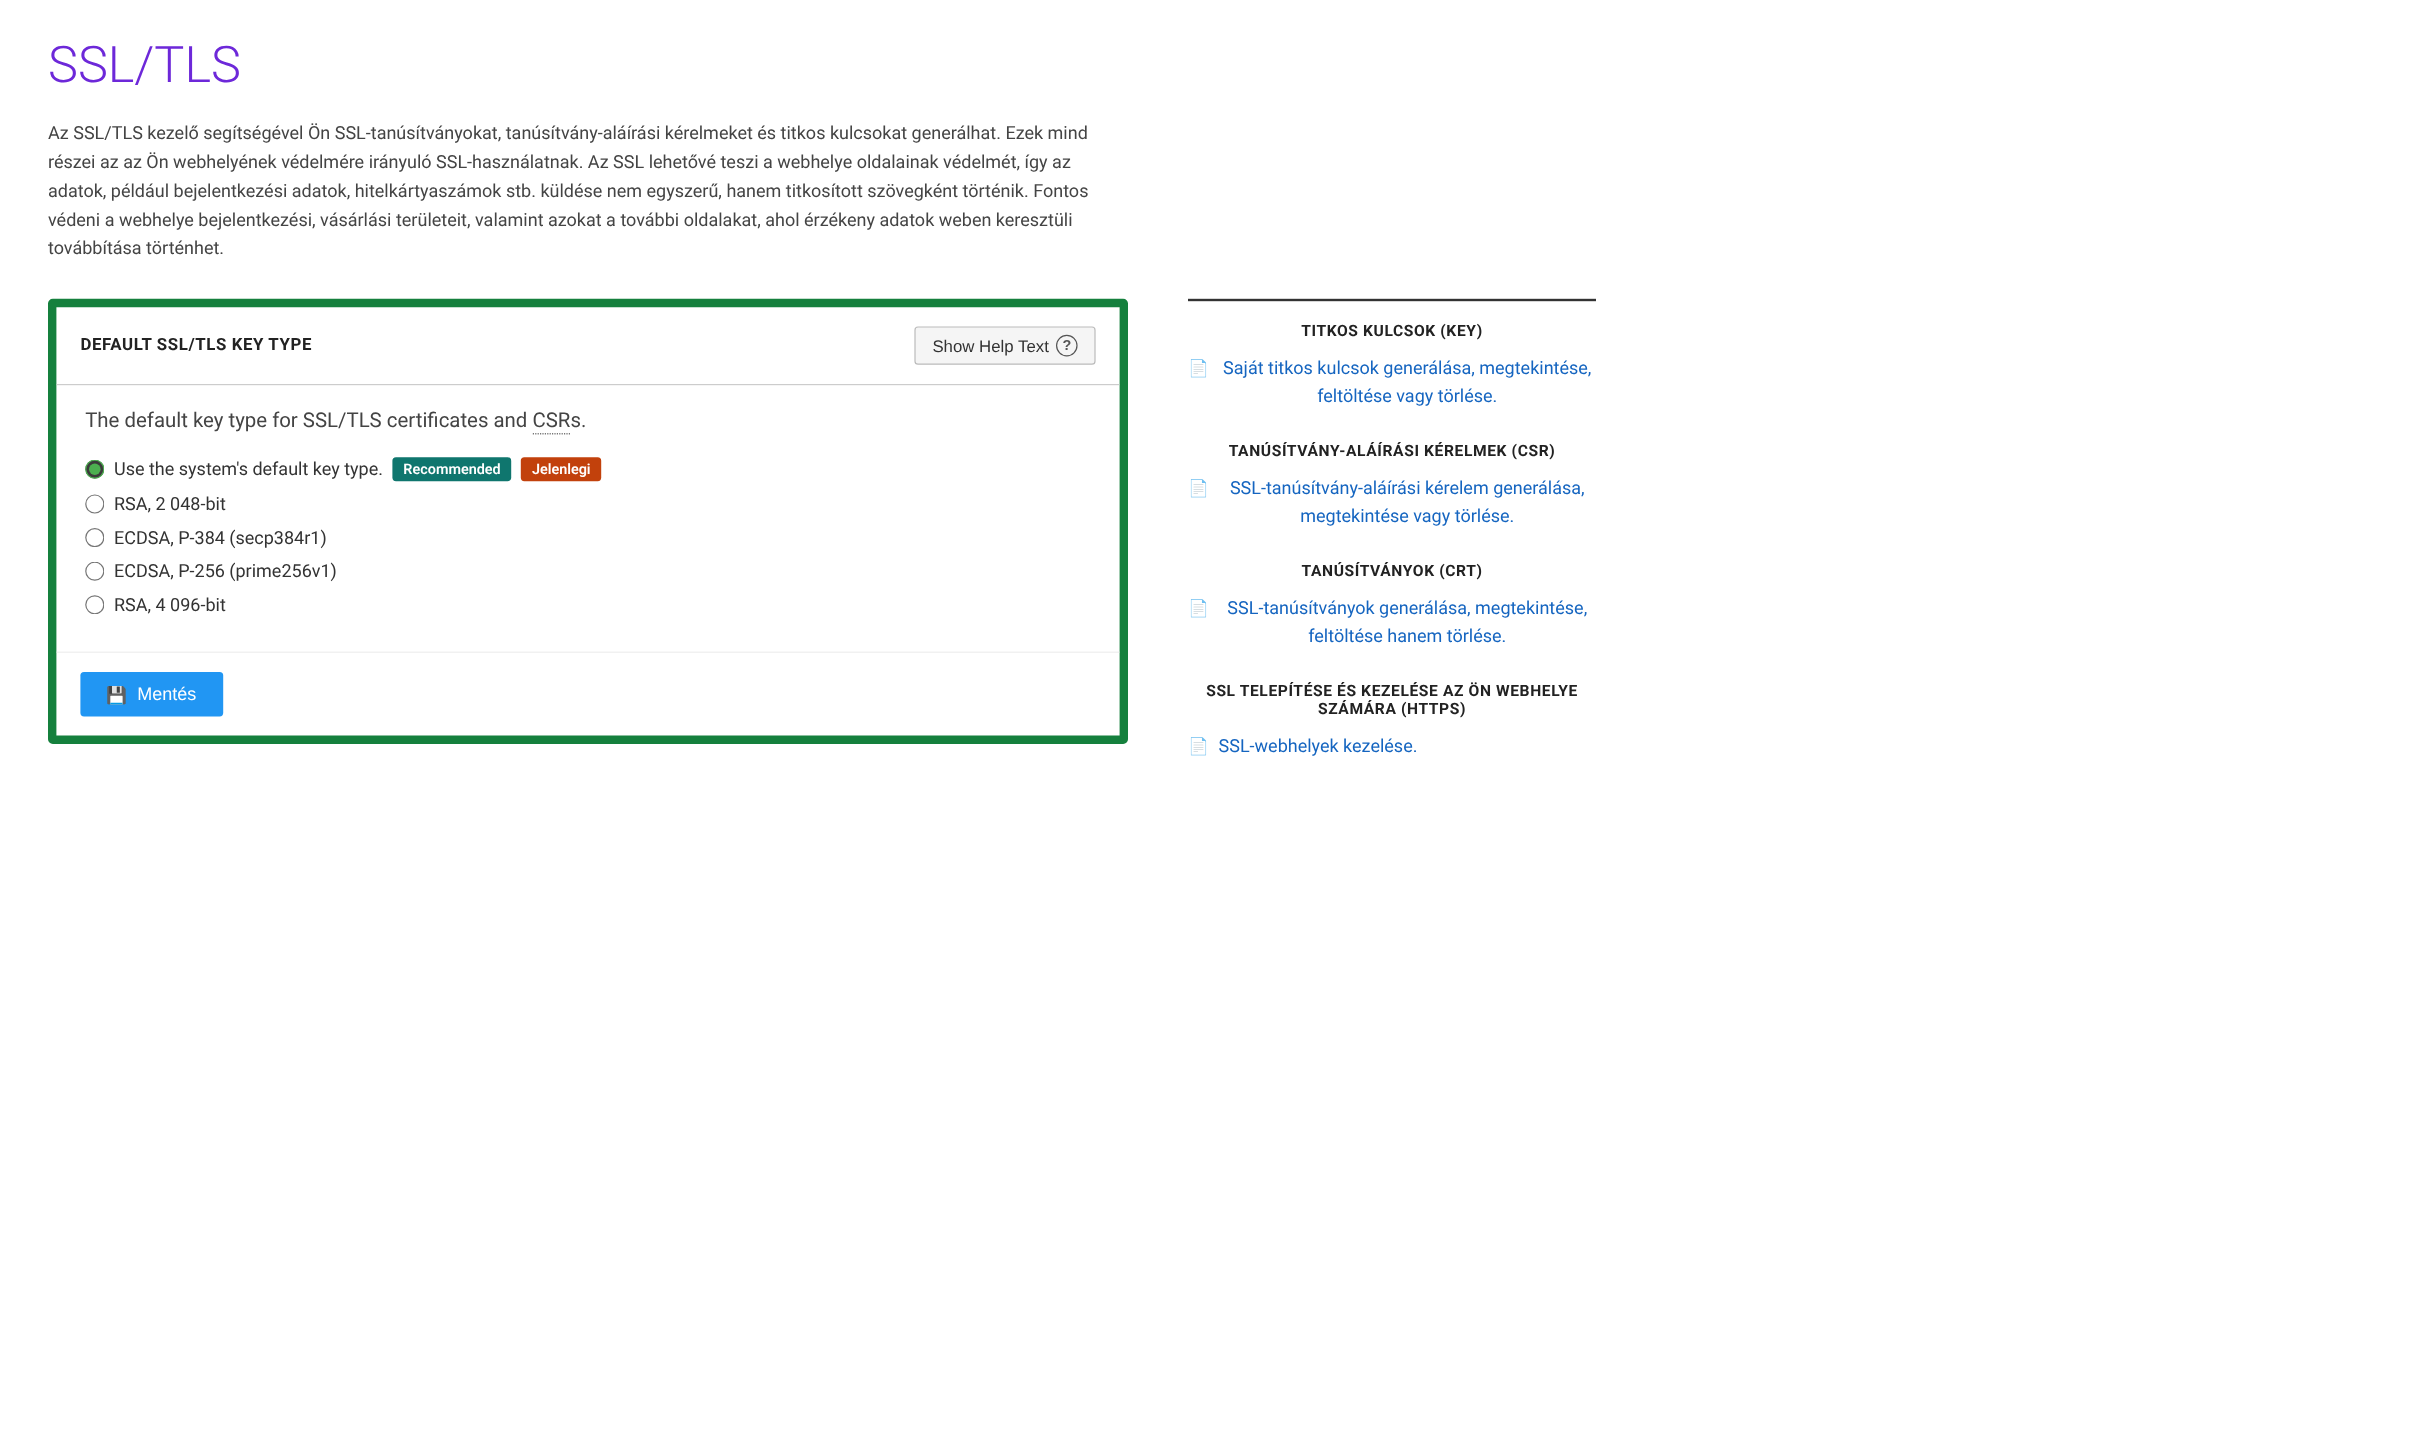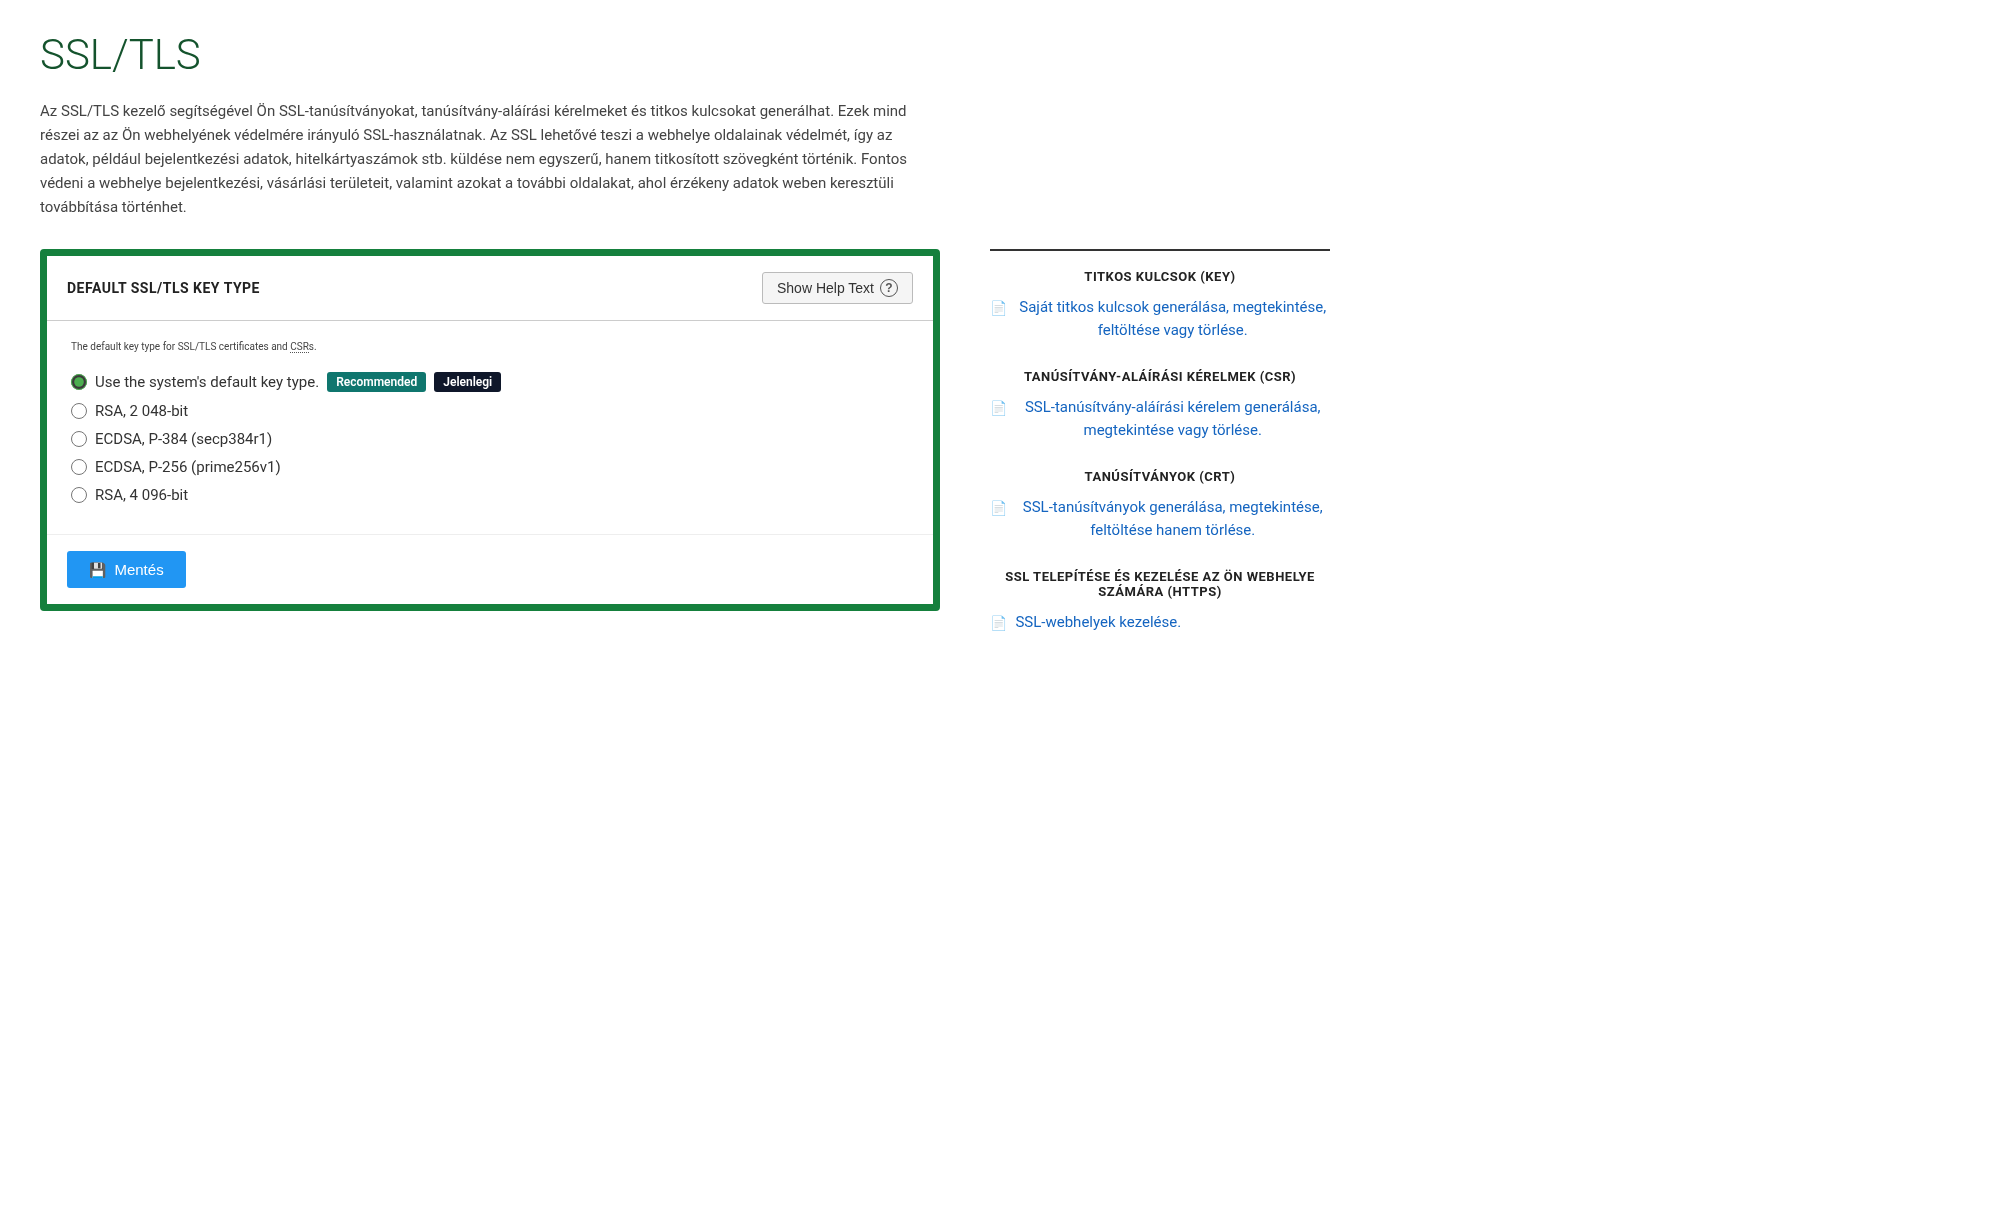--- a/index.html
+++ b/index.html
@@ -6,21 +6,21 @@
     body {
       font-family: -apple-system, BlinkMacSystemFont, "Segoe UI", Roboto, Helvetica, Arial, sans-serif;
       font-size: 15px;
       color: #333;
       background: #fff;
       padding: 30px 40px;
     }
     h1 {
       font-size: 42px;
       font-weight: 300;
-      color: #14532d;
+      color: #6d28d9;
       margin-bottom: 20px;
     }
     .description {
       font-size: 15px;
       line-height: 1.6;
       color: #444;
       margin-bottom: 30px;
       max-width: 900px;
     }
     .main-layout {
@@ -77,21 +77,21 @@
       border-radius: 50%;
       border: 1.5px solid #555;
       font-size: 12px;
       font-weight: bold;
       color: #555;
     }
     .card-body {
       padding: 20px 24px;
     }
     .card-description {
-      font-size: 10px;
+      font-size: 17px;
       color: #444;
       margin-bottom: 20px;
     }
     .card-description .abbr {
       border-bottom: 1px dotted #555;
       text-decoration: none;
       color: inherit;
     }
     .option-row {
       display: flex;
@@ -111,21 +111,21 @@
     }
     .badge-recommended {
       background: #0f766e;
       color: white;
       font-size: 12px;
       font-weight: 600;
       padding: 3px 9px;
       border-radius: 3px;
     }
     .badge-jelenlegi {
-      background: #0f172a;
+      background: #c2410c;
       color: white;
       font-size: 12px;
       font-weight: 600;
       padding: 3px 9px;
       border-radius: 3px;
     }
     .current-value {
       font-size: 13px;
       color: #777;
       margin-left: 24px;

